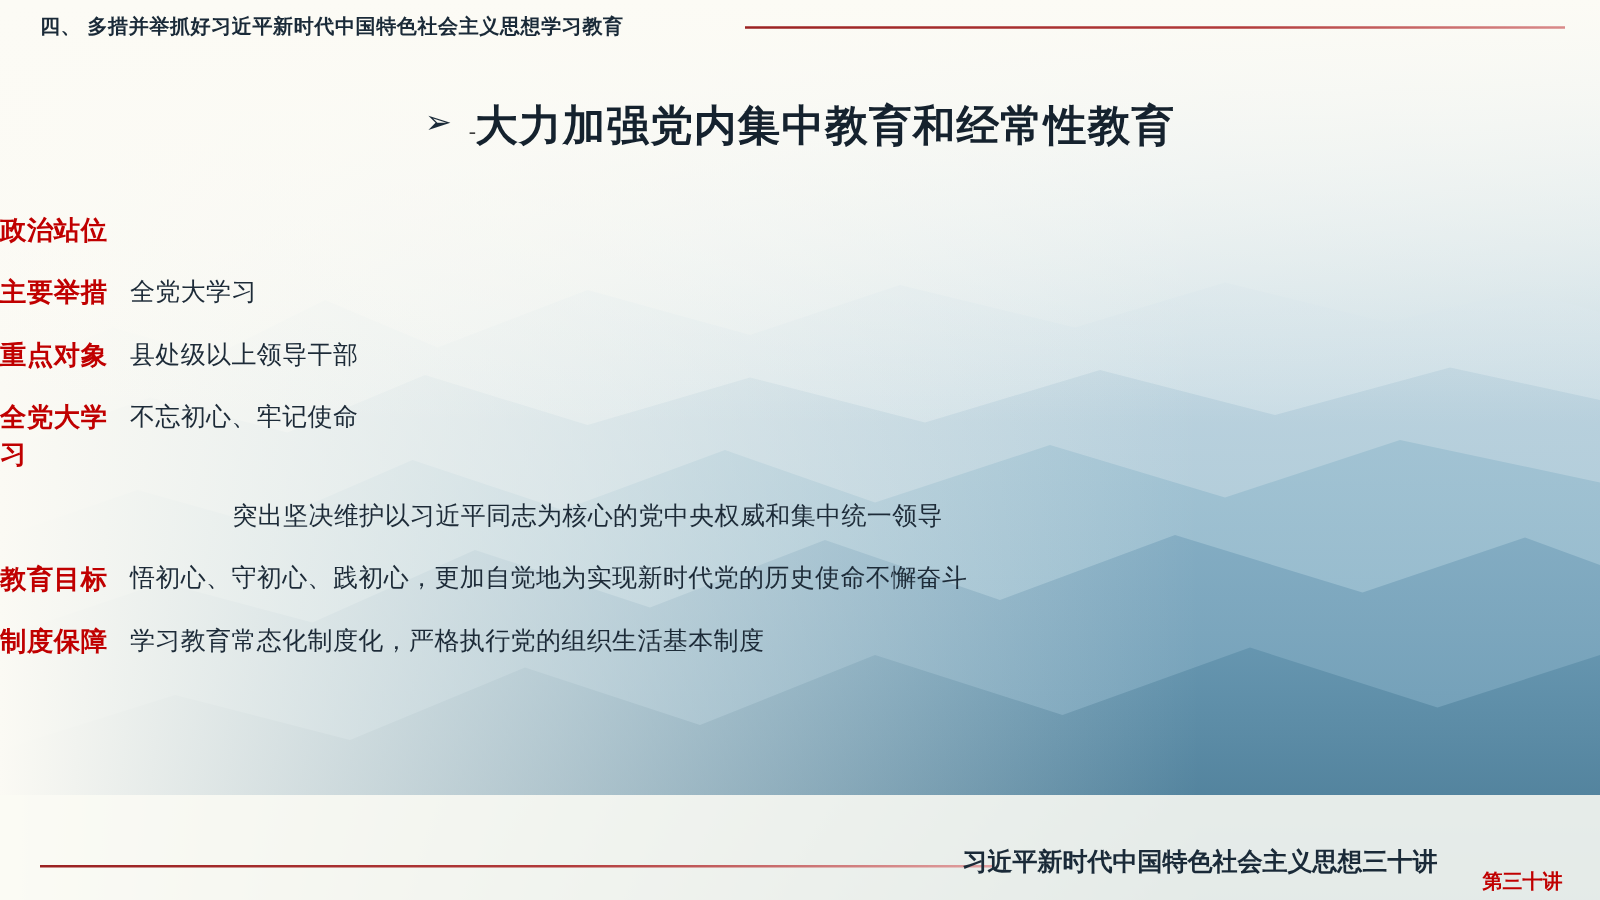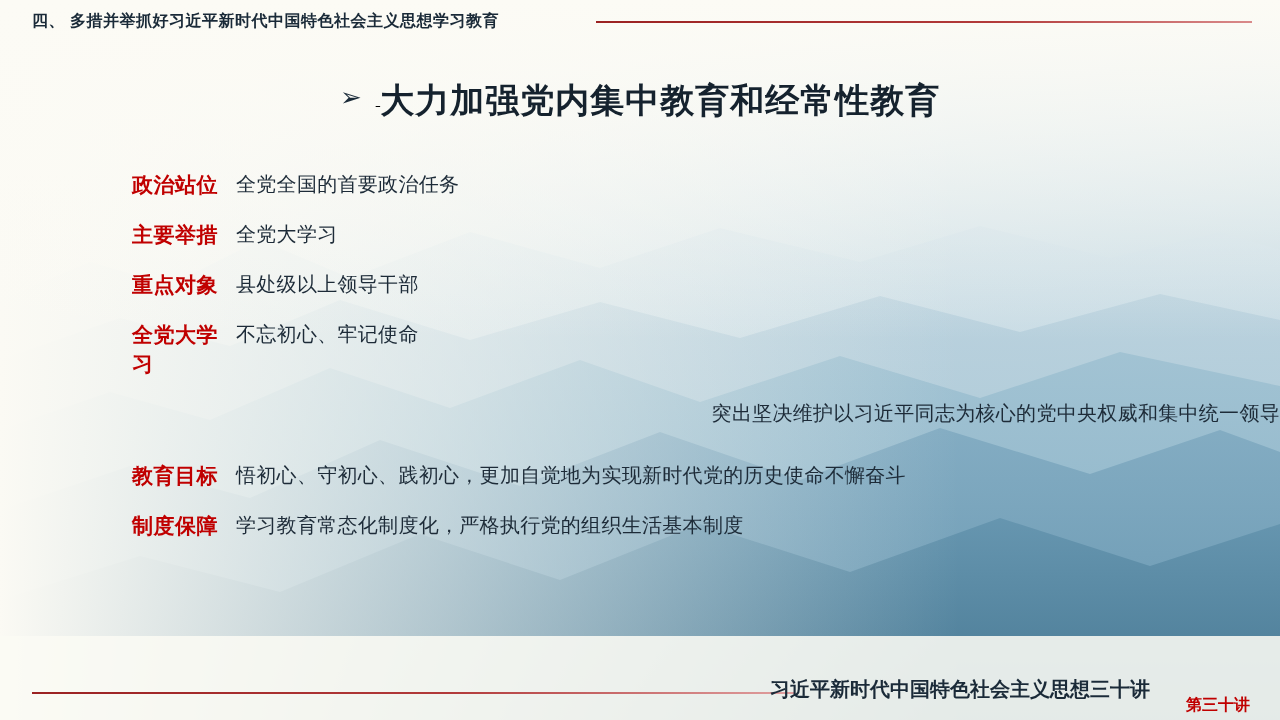--- a/index.html
+++ b/index.html
@@ -97,21 +97,20 @@
   .content {
     position: absolute;
     left: 0;
     top: 170px;
     width: 1280px;
   }
   .row {
     position: relative;
     display: flex;
     align-items: flex-start;
-    padding-left: 132px;
     margin-bottom: 21px;
     min-height: 29px;
   }
   .row-label {
     flex: 0 0 auto;
     width: 104px;
     font-size: 21px;
     font-weight: bold;
     color: #c00000;
     letter-spacing: 0.5px;
@@ -120,23 +119,22 @@
   .row-value {
     flex: 1 1 auto;
     font-size: 20px;
     color: #1d2b38;
     line-height: 29px;
     letter-spacing: 0.3px;
   }
   .row-cont {
     position: relative;
     display: flex;
-    padding-left: 104px;
-    margin-bottom: 33px;
-    text-align: right;
+    padding-left: 76px;
+    margin-bottom: 21px;
   }
   .row-cont .spacer {
     flex: 0 0 auto;
     width: 110px;
   }
   .row-cont .row-value {
     line-height: 29px;
   }
 
   
@@ -235,21 +233,20 @@
 
   <div class="title-row">
     <span class="title-marker">➢</span>
     <span class="title-text">大力加强党内集中教育和经常性教育</span>
   </div>
 
   <div class="content">
 
     <div class="row">
       <div class="row-label">政治站位</div>
-      <div class="row-value">全党全国的首要政治任务</div>
     </div>
 
     <div class="row">
       <div class="row-label">主要举措</div>
       <div class="row-value">全党大学习</div>
     </div>
 
     <div class="row">
       <div class="row-label">重点对象</div>
       <div class="row-value">县处级以上领导干部</div>

